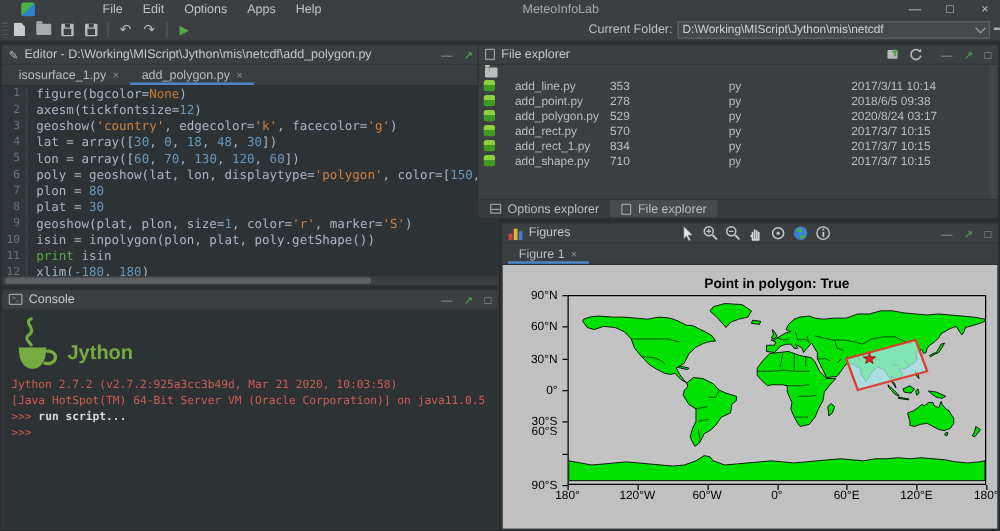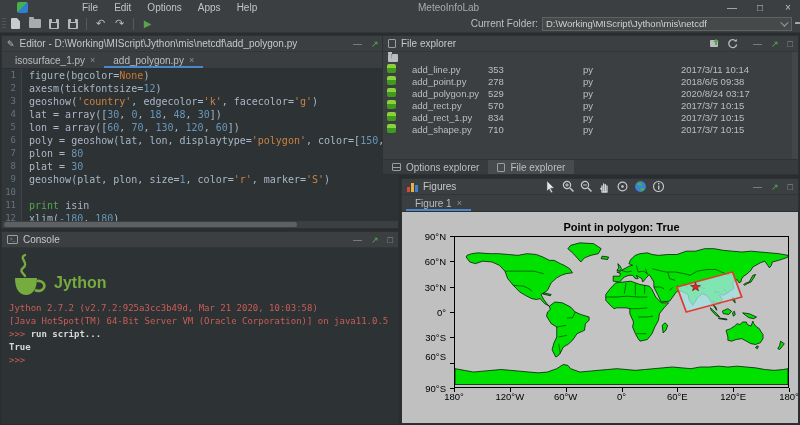--- a/index.html
+++ b/index.html
@@ -205,21 +205,21 @@
       <div class="codewrap" id="code-area">
           <div class="code-line"><span class="ln">1</span><span class="code-text"><span class="tok-plain">figure(bgcolor=</span><span class="tok-kw">None</span><span class="tok-plain">)</span></span></div>
           <div class="code-line"><span class="ln">2</span><span class="code-text"><span class="tok-plain">axesm(tickfontsize=</span><span class="tok-num">12</span><span class="tok-plain">)</span></span></div>
           <div class="code-line"><span class="ln">3</span><span class="code-text"><span class="tok-plain">geoshow(</span><span class="tok-str">'country'</span><span class="tok-plain">, edgecolor=</span><span class="tok-str">'k'</span><span class="tok-plain">, facecolor=</span><span class="tok-str">'g'</span><span class="tok-plain">)</span></span></div>
           <div class="code-line"><span class="ln">4</span><span class="code-text"><span class="tok-plain">lat = array([</span><span class="tok-num">30</span><span class="tok-plain">, </span><span class="tok-num">0</span><span class="tok-plain">, </span><span class="tok-num">18</span><span class="tok-plain">, </span><span class="tok-num">48</span><span class="tok-plain">, </span><span class="tok-num">30</span><span class="tok-plain">])</span></span></div>
           <div class="code-line"><span class="ln">5</span><span class="code-text"><span class="tok-plain">lon = array([</span><span class="tok-num">60</span><span class="tok-plain">, </span><span class="tok-num">70</span><span class="tok-plain">, </span><span class="tok-num">130</span><span class="tok-plain">, </span><span class="tok-num">120</span><span class="tok-plain">, </span><span class="tok-num">60</span><span class="tok-plain">])</span></span></div>
           <div class="code-line"><span class="ln">6</span><span class="code-text"><span class="tok-plain">poly = geoshow(lat, lon, displaytype=</span><span class="tok-str">'polygon'</span><span class="tok-plain">, color=[</span><span class="tok-num">150</span><span class="tok-plain">,</span><span class="tok-num">230</span></span></div>
           <div class="code-line"><span class="ln">7</span><span class="code-text"><span class="tok-plain">plon = </span><span class="tok-num">80</span></span></div>
           <div class="code-line"><span class="ln">8</span><span class="code-text"><span class="tok-plain">plat = </span><span class="tok-num">30</span></span></div>
           <div class="code-line"><span class="ln">9</span><span class="code-text"><span class="tok-plain">geoshow(plat, plon, size=</span><span class="tok-num">1</span><span class="tok-plain">, color=</span><span class="tok-str">'r'</span><span class="tok-plain">, marker=</span><span class="tok-str">'S'</span><span class="tok-plain">)</span></span></div>
-          <div class="code-line"><span class="ln">10</span></div>
+          <div class="code-line"><span class="ln">10</span><span class="code-text"><span class="tok-plain">isin = inpolygon(plon, plat, poly.getShape())</span></span></div>
           <div class="code-line"><span class="ln">11</span><span class="code-text"><span class="tok-kwg">print</span><span class="tok-plain"> isin</span></span></div>
           <div class="code-line"><span class="ln">12</span><span class="code-text"><span class="tok-plain">xlim(</span><span class="tok-num">-180</span><span class="tok-plain">, </span><span class="tok-num">180</span><span class="tok-plain">)</span></span></div>
         </div>
       <div class="hscroll">
           <span class="thumb"></span>
         </div>
     </section>
 
     <section class="panel console-panel">
       <div class="phead">
@@ -237,21 +237,20 @@
             <path d="M16,3 c-7,3 5,8 -2,13 c-4,3 1,6 2,8" fill="none" stroke="#76ab3f" stroke-width="2.4" stroke-linecap="round"></path>
             <path d="M6,26 h22 c0,12 -5,17 -11,17 c-6,0 -11,-5 -11,-17 Z" fill="#76ab3f"></path>
             <path d="M28,29 a6,5 0 1 1 -2,9" fill="none" stroke="#76ab3f" stroke-width="2.6"></path>
           </svg>
           <span class="jname">Jython</span>
         </div>
         <div id="console-lines">
             <div class="cline"><span class="tok-err">Jython 2.7.2 (v2.7.2:925a3cc3b49d, Mar 21 2020, 10:03:58)</span></div>
             <div class="cline"><span class="tok-err">[Java HotSpot(TM) 64-Bit Server VM (Oracle Corporation)] on java11.0.5</span></div>
             <div class="cline"><span class="tok-prompt">&gt;&gt;&gt; </span><span class="tok-out">run script...</span></div>
-            <div class="cline"><span class="tok-out">True</span></div>
             <div class="cline"><span class="tok-prompt">&gt;&gt;&gt;</span></div>
           </div>
       </div>
     </section>
 
     <section class="panel fx-panel">
       <div class="phead">
         <span class="mini-page"></span>
         <span>File explorer</span>
         <span class="pbtns">
@@ -441,21 +440,21 @@
             <span class="ytick" style="top: 19px;">90°N</span>
             <span class="tickmark" style="left: 48px; width: 4px; height: 1px; top: 24px;"></span>
             <span class="ytick" style="top: 44.3333px;">60°N</span>
             <span class="tickmark" style="left: 48px; width: 4px; height: 1px; top: 49.3333px;"></span>
             <span class="ytick" style="top: 69.6667px;">30°N</span>
             <span class="tickmark" style="left: 48px; width: 4px; height: 1px; top: 74.6667px;"></span>
             <span class="ytick" style="top: 95px;">0°</span>
             <span class="tickmark" style="left: 48px; width: 4px; height: 1px; top: 100px;"></span>
             <span class="ytick" style="top: 120.333px;">30°S</span>
             <span class="tickmark" style="left: 48px; width: 4px; height: 1px; top: 125.333px;"></span>
-            <span class="ytick" style="top: 139px;">60°S</span>
+            <span class="ytick" style="top: 128px;">60°S</span>
             <span class="tickmark" style="left: 48px; width: 4px; height: 1px; top: 150.667px;"></span>
             <span class="ytick" style="top: 171px;">90°S</span>
             <span class="tickmark" style="left: 48px; width: 4px; height: 1px; top: 176px;"></span>
           </div>
         <div id="xticks">
             <span class="xtick" style="left: 30px; top: 179px;">180°</span>
             <span class="tickmark" style="top: 176px; height: 4px; width: 1px; left: 52px;"></span>
             <span class="xtick" style="left: 85.8333px; top: 179px;">120°W</span>
             <span class="tickmark" style="top: 176px; height: 4px; width: 1px; left: 107.833px;"></span>
             <span class="xtick" style="left: 141.667px; top: 179px;">60°W</span>

